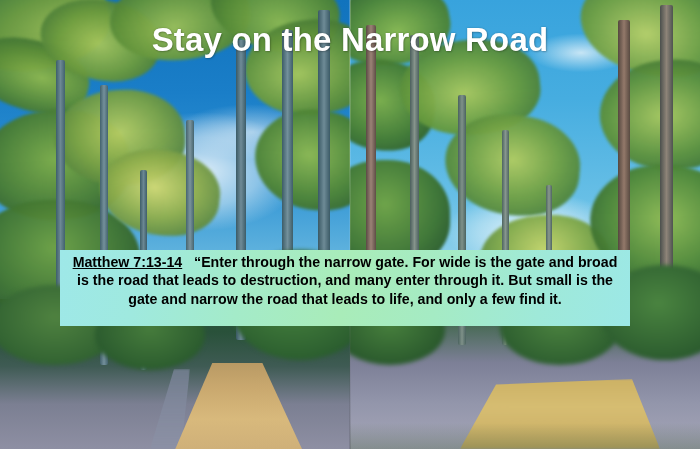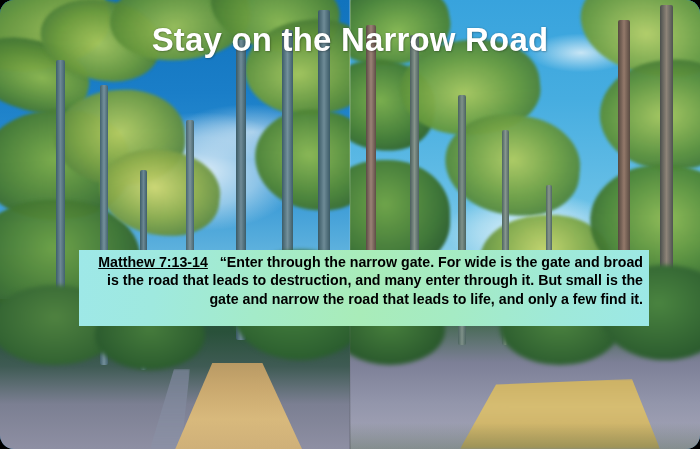--- a/index.html
+++ b/index.html
@@ -7,21 +7,20 @@
     padding: 0;
     background: #000;
   }
   #slide {
     position: relative;
     width: 700px;
     height: 449px;
     overflow: hidden;
     font-family: "Liberation Sans", sans-serif;
     background: #2a7fb8;
-    border-radius: 14px;
   }
 
   
   .bg-layer { position: absolute; inset: 0; }
 
   
   .half { position: absolute; top: 0; height: 449px; overflow: hidden; }
   .half-left  { left: 0;   width: 350px; }
   .half-right { left: 350px; width: 350px; }
 
@@ -119,23 +118,22 @@
     text-shadow: 0 0 2px rgba(0,0,0,.25), 1px 1px 2px rgba(0,0,0,.2);
     white-space: nowrap;
     transform: scaleX(0.97);
   }
 
   
   .verse-box {
     position: absolute;
     color: #000000;
     font-weight: bold;
-    text-align: right;
+    text-align: center;
     box-sizing: border-box;
-    margin-left: 19px;
   }
   #verse-1 {
     left: 60px; top: 250px; width: 570px; height: 76px;
     padding: 3px 6px 0 6px;
     font-size: 14.2px;
     line-height: 18.4px;
     background: linear-gradient(100deg,
        #9ee8e8 0%, #9fe9df 14%, #a4ebc9 32%, #a9ecb9 50%,
        #a5ebc4 66%, #9fe9d9 84%, #9ce8e6 100%);
   }

